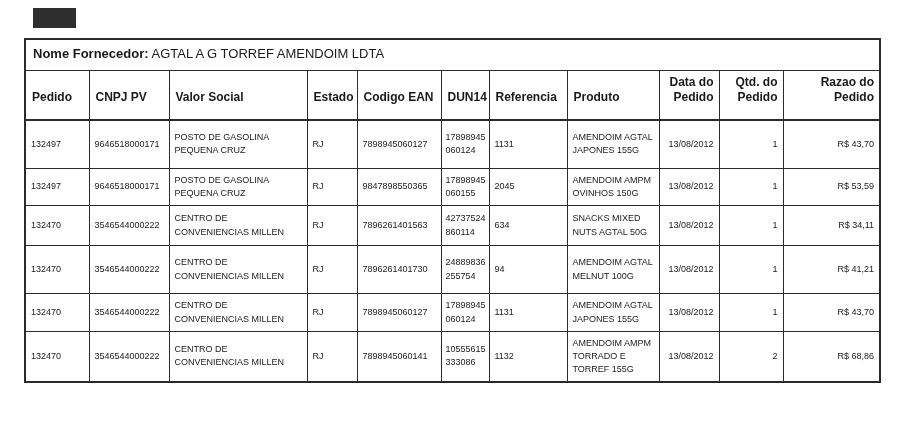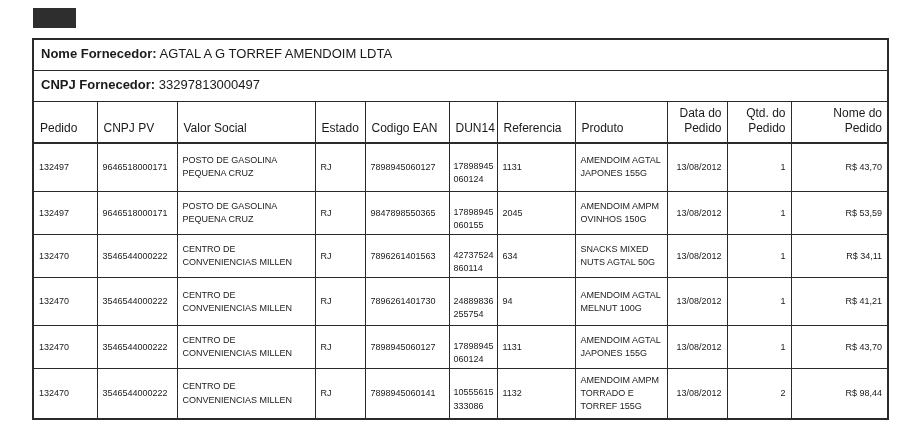--- a/index.html
+++ b/index.html
@@ -13,21 +13,21 @@
     overflow: hidden;
   }
   .corner-mark {
     position: absolute;
     left: 33px; top: 8px;
     width: 43px; height: 20px;
     background: #2e2e2e;
   }
   .report-wrap {
     position: absolute;
-    left: 32px; top: 38px;
+    left: 24px; top: 38px;
     width: 856px;
   }
   table.report {
     border-collapse: collapse;
     table-layout: fixed;
     width: 855px;
     border: 2px solid #2b2b2b;
   }
   table.report td, table.report th {
     border: 1px solid #2b2b2b;
@@ -37,40 +37,40 @@
     font-size: 13px;
     font-weight: normal;
     padding: 2px 6px 4px 7px;
     height: 31px;
     vertical-align: middle;
     white-space: nowrap;
   }
   .info-label { font-weight: bold; }
   tr.header-row th {
     font-size: 12px;
-    font-weight: normal;
+    font-weight: bold;
     vertical-align: bottom;
     text-align: left;
-    padding: 4px 5px 6px 6px;
+    padding: 4px 5px 14px 6px;
     height: 33px;
     white-space: pre-line;
     border-bottom: 2px solid #2b2b2b;
     line-height: 1.25;
   }
   tr.header-row th.col-right { text-align: right; }
   tbody.data-body td {
     font-size: 9px;
     padding: 2px 5px;
     vertical-align: middle;
     text-align: left;
     word-wrap: break-word;
     line-height: 1.45;
   }
   tbody.data-body td.col-right { text-align: right; }
-  tbody.data-body td.col-dun14 { word-break: break-all; padding: 14px 2px 2px 4px; }
+  tbody.data-body td.col-dun14 { word-break: break-all; padding: 2px 2px 2px 4px; }
   tbody.data-body tr:nth-child(1) { height: 49px; }
   tbody.data-body tr:nth-child(2) { height: 37px; }
   tbody.data-body tr:nth-child(3) { height: 40px; }
   tbody.data-body tr:nth-child(4) { height: 48px; }
   tbody.data-body tr:nth-child(5) { height: 38px; }
   tbody.data-body tr:nth-child(6) { height: 50px; }
 </style>
 </head>
 <body>
 
@@ -91,40 +91,34 @@
       <col style="width:64px">
         <col style="width:97px">
     </colgroup>
     <tbody>
       <tr class="info-row">
         <td colspan="11">
           <span class="info-label">Nome Fornecedor:</span>
           <span>AGTAL A G TORREF AMENDOIM LDTA</span>
         </td>
       </tr>
-      <tr class="info-row">
-        <td colspan="11">
-          <span class="info-label">CNPJ Fornecedor:</span>
-          <span>33297813000497</span>
-        </td>
-      </tr>
       <tr class="header-row">
           <th class="col-left">Pedido</th>
           <th class="col-left">CNPJ PV</th>
           <th class="col-left">Valor Social</th>
           <th class="col-left">Estado</th>
           <th class="col-left">Codigo EAN</th>
           <th class="col-left">DUN14</th>
           <th class="col-left">Referencia</th>
           <th class="col-left">Produto</th>
           <th class="col-right">Data do
 Pedido</th>
           <th class="col-right">Qtd. do
 Pedido</th>
-          <th class="col-right">Nome do
+          <th class="col-right">Razao do
 Pedido</th>
         </tr>
     </tbody>
     <tbody class="data-body">
         <tr>
           <td class="col-left col-pedido">132497</td>
           <td class="col-left col-cnpj_pv">9646518000171</td>
           <td class="col-left col-razao_social">POSTO DE GASOLINA PEQUENA CRUZ</td>
           <td class="col-left col-estado">RJ</td>
           <td class="col-left col-codigo_ean">7898945060127</td>
@@ -191,17 +185,17 @@
           <td class="col-left col-pedido">132470</td>
           <td class="col-left col-cnpj_pv">3546544000222</td>
           <td class="col-left col-razao_social">CENTRO DE CONVENIENCIAS MILLEN</td>
           <td class="col-left col-estado">RJ</td>
           <td class="col-left col-codigo_ean">7898945060141</td>
           <td class="col-left col-dun14">10555615333086</td>
           <td class="col-left col-referencia">1132</td>
           <td class="col-left col-produto">AMENDOIM AMPM TORRADO E TORREF 155G</td>
           <td class="col-right col-data_do_pedido">13/08/2012</td>
           <td class="col-right col-qtd_do_pedido">2</td>
-          <td class="col-right col-valor_do_pedido">R$ 98,44</td>
+          <td class="col-right col-valor_do_pedido">R$ 68,86</td>
         </tr>
       </tbody>
   </table>
 </div>
 
 </body></html>

